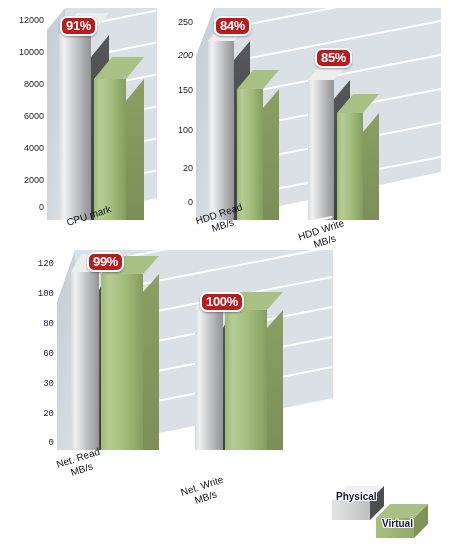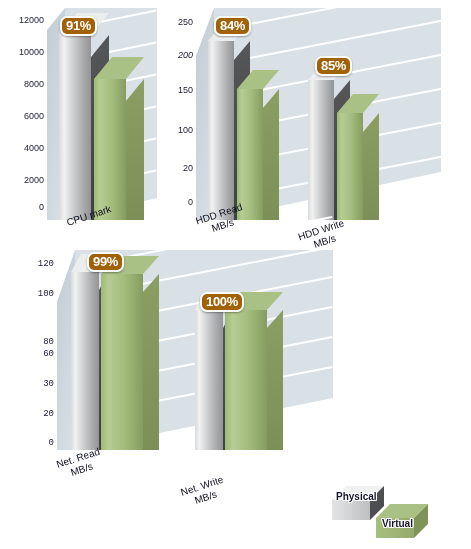--- a/index.html
+++ b/index.html
@@ -64,21 +64,21 @@
     background:linear-gradient(to bottom,#8b9f63 0%,#7c8f57 100%);
   }
   .bar.green .top{
     background:#a9c184;
   }
 
   
   .badge{
     position:absolute;
     font-size:13px;font-weight:bold;color:#ffffff;
-    background:#a16207;
+    background:#b91c1c;
     border:2px solid #ffffff;
     border-radius:7px;
     padding:0px 4px 1px 4px;
     line-height:15px;
     white-space:nowrap;
     box-shadow:0 1px 2px rgba(0,0,0,.35);
     letter-spacing:-0.3px;
   }
 
   
@@ -199,38 +199,38 @@
     </div>
 
     <div class="bar green" style="left:141px;top:0px;width:26px;height:212px;">
       <div class="front" style="height:107px;"></div>
       <div class="side" style="left:26px;width:16px;height:107px;-webkit-clip-path:polygon(0 19px,100% 0,100% 100%,0 100%);clip-path:polygon(0 19px,100% 0,100% 100%,0 100%);"></div>
       <div class="top" style="left:0px;top:86px;width:42px;height:19px;-webkit-clip-path:polygon(0 19px,26px 19px,42px 0,16px 0);clip-path:polygon(0 19px,26px 19px,42px 0,16px 0);"></div>
     </div>
   </div>
 
   <div class="badge" style="left:51px;top:16px;">84%</div>
-  <div class="badge" style="left:152px;top:56px;">85%</div>
+  <div class="badge" style="left:152px;top:48px;">85%</div>
 
   <div class="catlabel" style="left:10px;top:208px;width:96px;transform:rotate(-18deg);">
     <div>HDD Read</div>
     <div>MB/s</div>
   </div>
   <div class="catlabel" style="left:112px;top:224px;width:96px;transform:rotate(-18deg);">
     <div>HDD Write</div>
     <div>MB/s</div>
   </div>
 </div>
 
 <div class="chart" style="left:8px;top:248px;width:340px;height:301px;">
 
   <div class="ticks" style="left:0px;top:0px;width:46px;height:200px;font-family:Liberation Mono, monospace;">
     <div class="tick" style="top:12px;">120</div>
     <div class="tick" style="top:42px;">100</div>
-    <div class="tick" style="top:90px;">80</div>
+    <div class="tick" style="top:72px;">80</div>
     <div class="tick" style="top:102px;">60</div>
     <div class="tick" style="top:132px;">30</div>
     <div class="tick" style="top:162px;">20</div>
     <div class="tick" style="top:191px;">0</div>
   </div>
 
   <div class="plot" style="left:49px;top:2px;width:276px;height:200px;--dx:18px;--dy:52px;">
     <div class="wall"></div>
     <div class="sidewall"></div>
 

